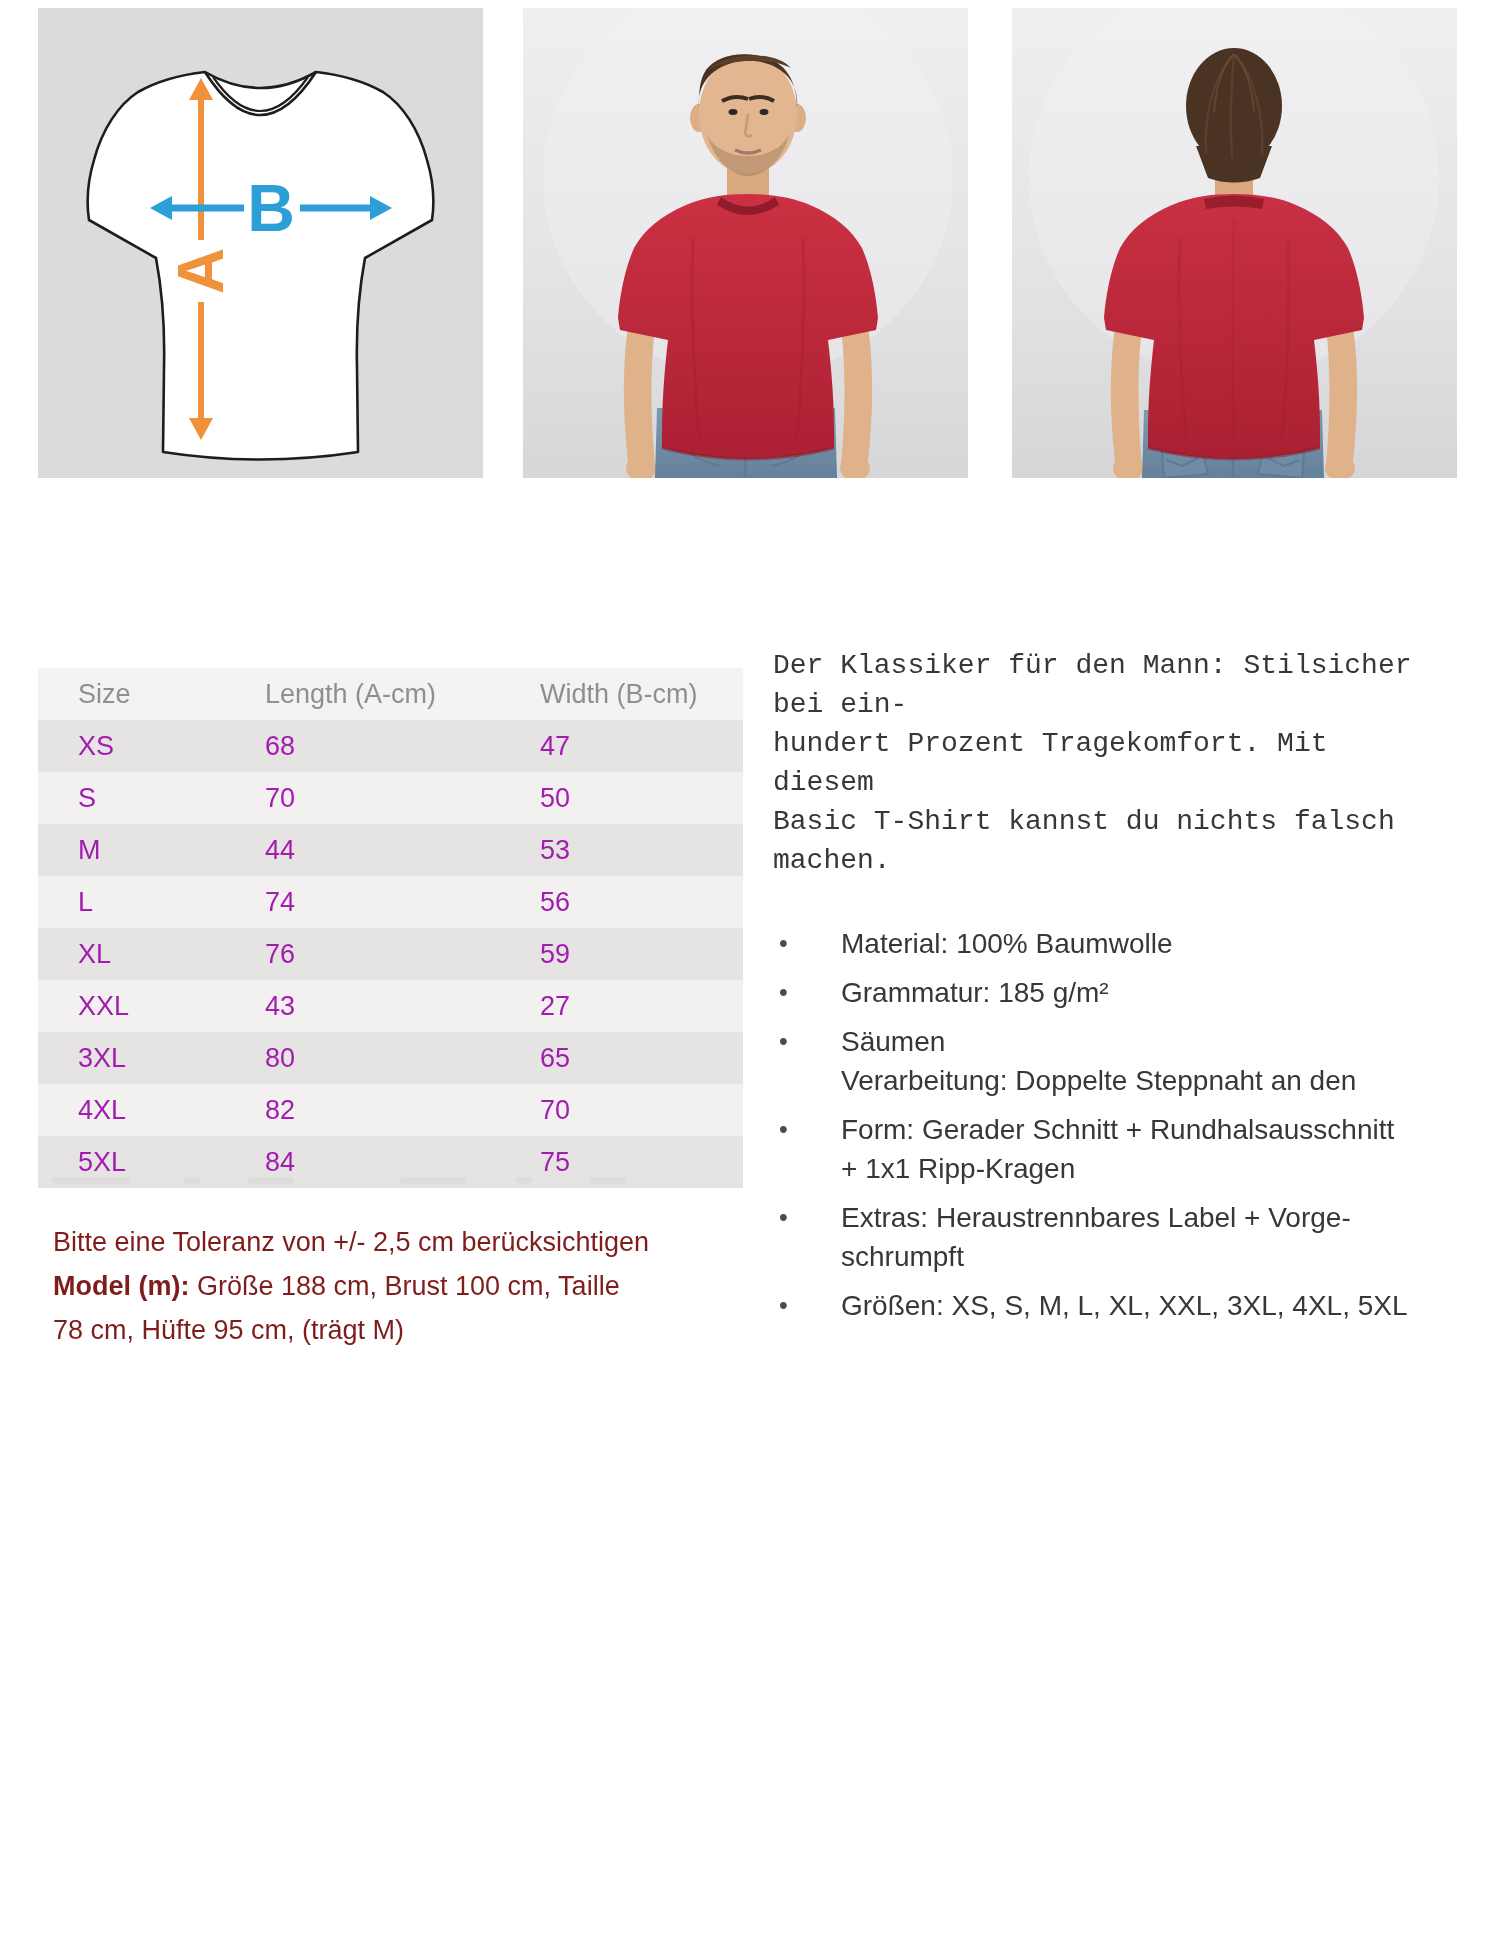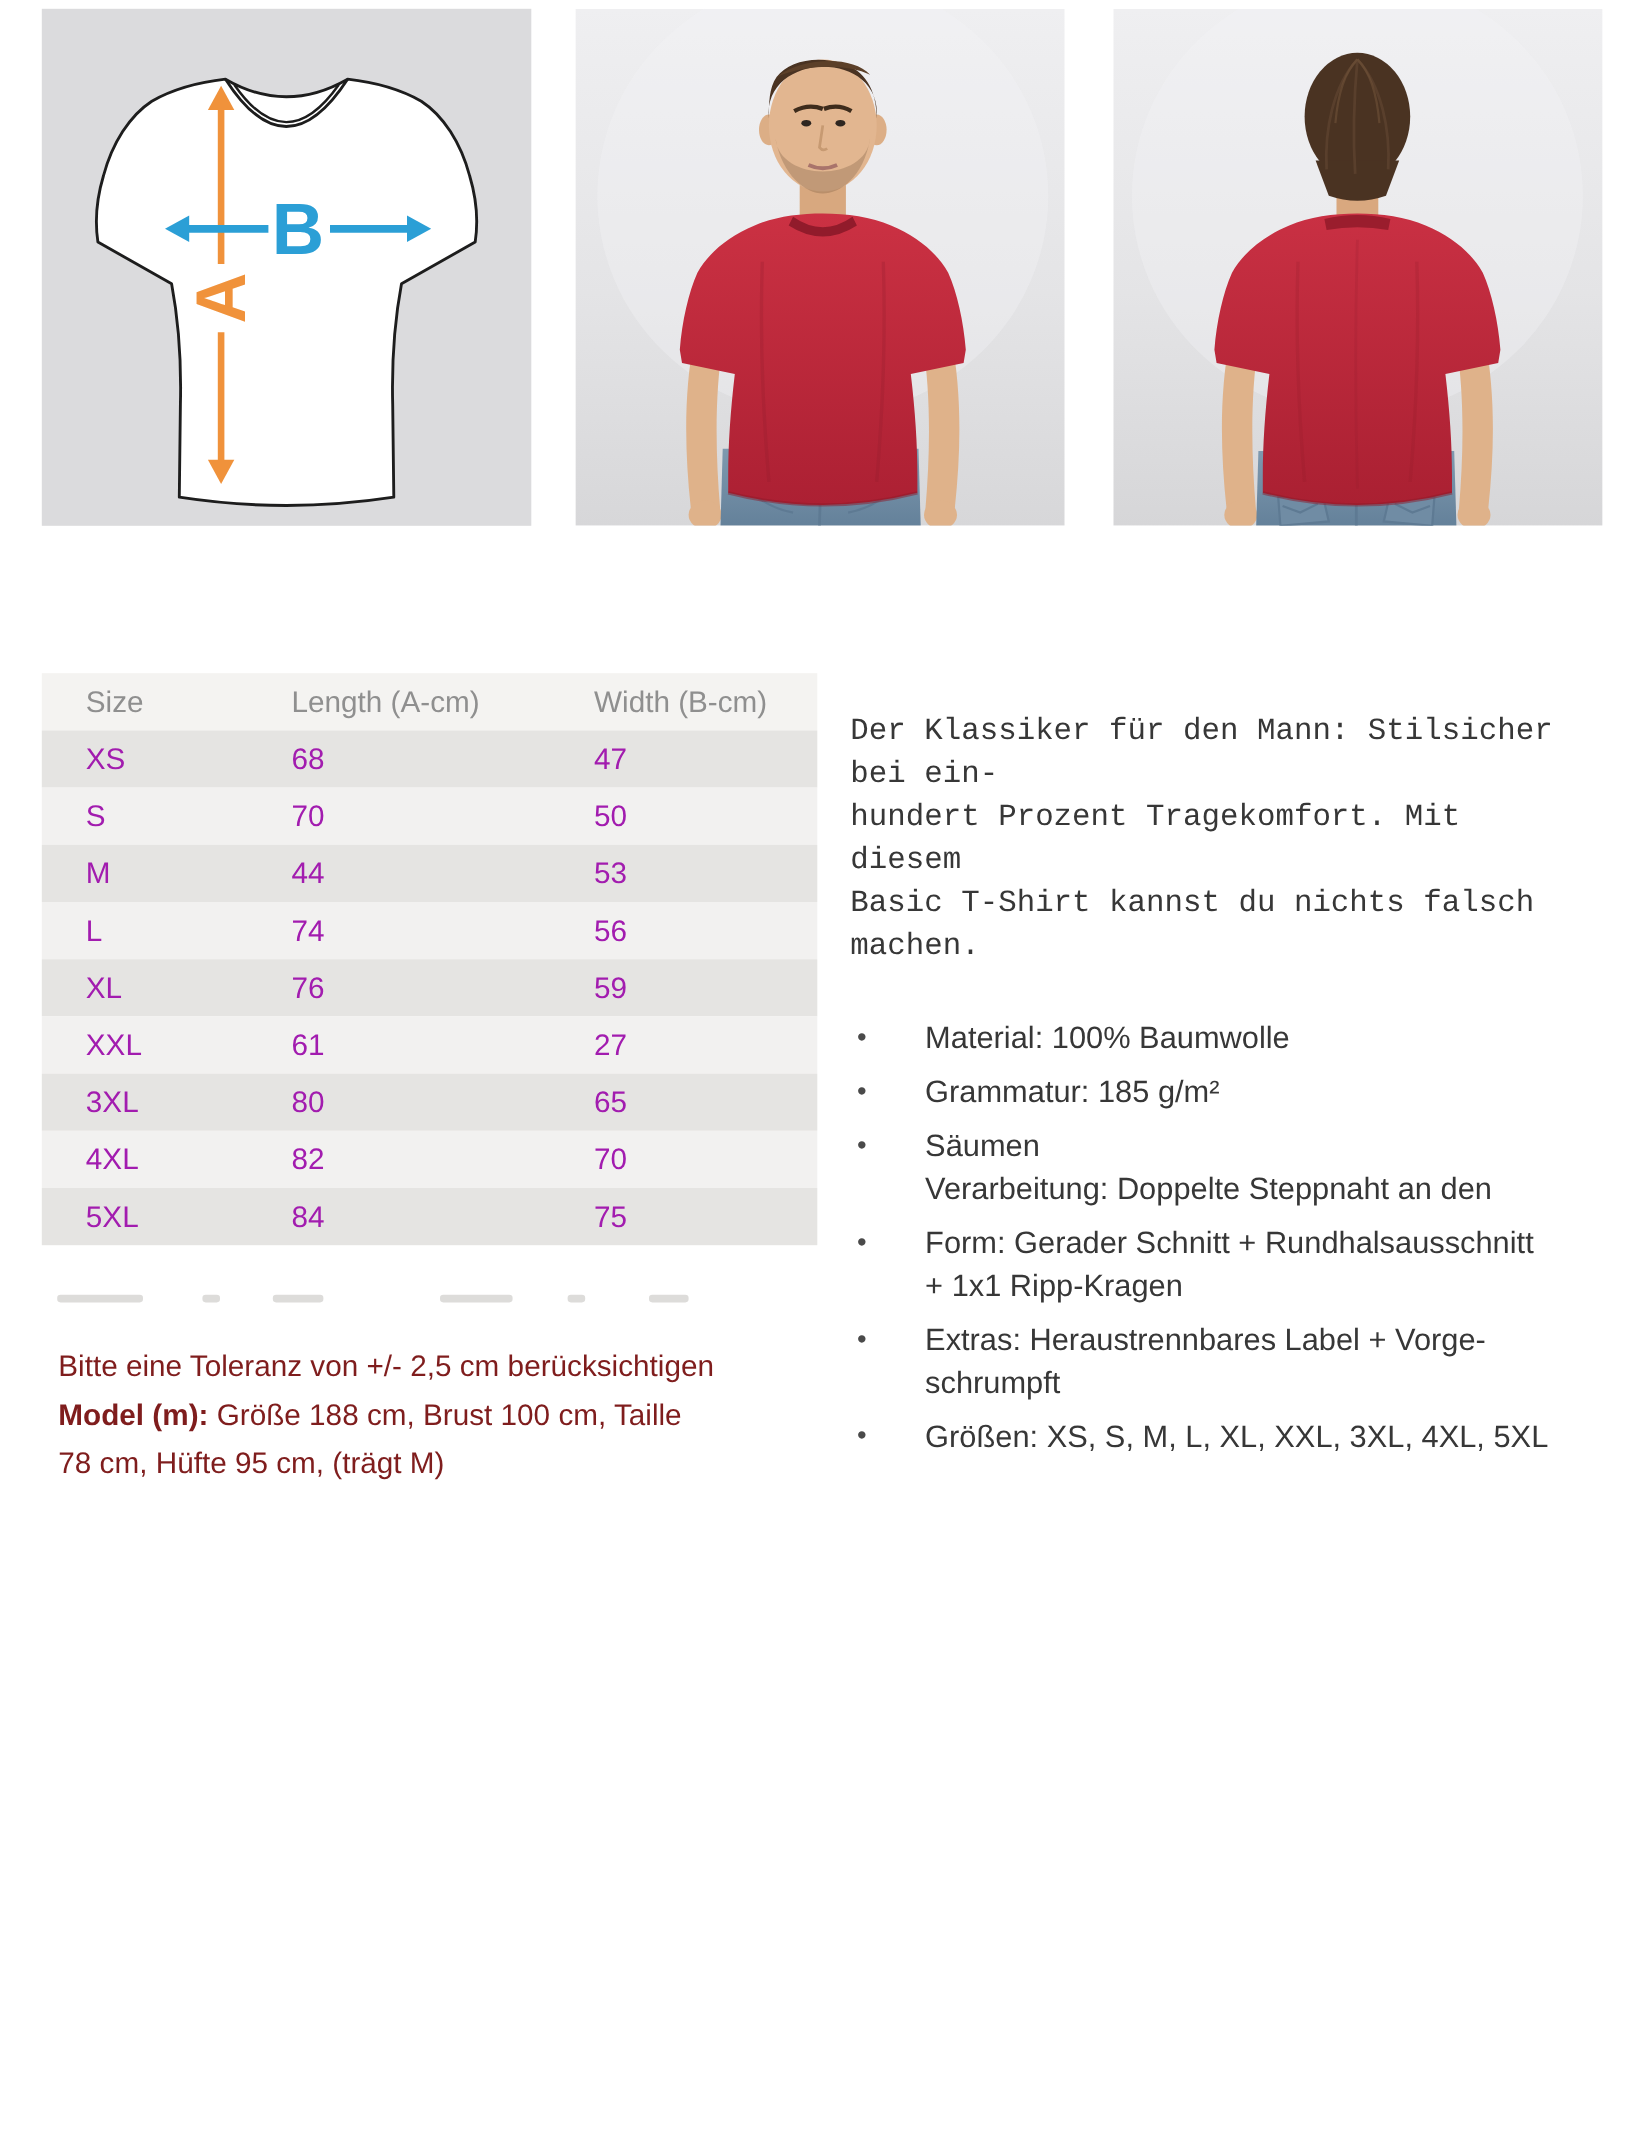--- a/index.html
+++ b/index.html
@@ -10,21 +10,21 @@
     color:#373737;
     overflow:hidden;
   }
   .panel{position:absolute;top:8px;width:445px;height:470px;overflow:hidden;}
   #panel-diagram{left:38px;background:#dbdbdd;}
   #panel-front{left:523px;}
   #panel-back{left:1012px;}
   .panel svg{display:block;width:445px;height:470px;}
 
   
-  .size-table{position:absolute;left:38px;top:612px;width:705px;font-size:27px;}
+  .size-table{position:absolute;left:38px;top:668px;width:705px;font-size:27px;}
   .t-row{display:flex;height:52px;align-items:center;color:#a21caf;}
   .t-row.header{background:#f4f3f1;color:#8f8f8f;}
   .t-row.odd{background:#e5e4e2;}
   .t-row.even{background:#f2f1f0;}
   .c1{width:190px;padding-left:40px;box-sizing:border-box;flex:none;}
   .c2{width:275px;padding-left:37px;box-sizing:border-box;flex:none;}
   .c3{width:240px;padding-left:37px;box-sizing:border-box;flex:none;}
 
   .clipped-row{position:absolute;left:38px;top:1175px;width:705px;height:12px;overflow:hidden;}
   .clipped-row i{position:absolute;top:2px;height:7px;border-radius:3px;background:#dddcda;}
@@ -220,21 +220,21 @@
     <div class="c2">74</div>
     <div class="c3">56</div>
   </div>
   <div class="t-row odd">
     <div class="c1">XL</div>
     <div class="c2">76</div>
     <div class="c3">59</div>
   </div>
   <div class="t-row even">
     <div class="c1">XXL</div>
-    <div class="c2">61</div>
+    <div class="c2">43</div>
     <div class="c3">27</div>
   </div>
   <div class="t-row odd">
     <div class="c1">3XL</div>
     <div class="c2">80</div>
     <div class="c3">65</div>
   </div>
   <div class="t-row even">
     <div class="c1">4XL</div>
     <div class="c2">82</div>

